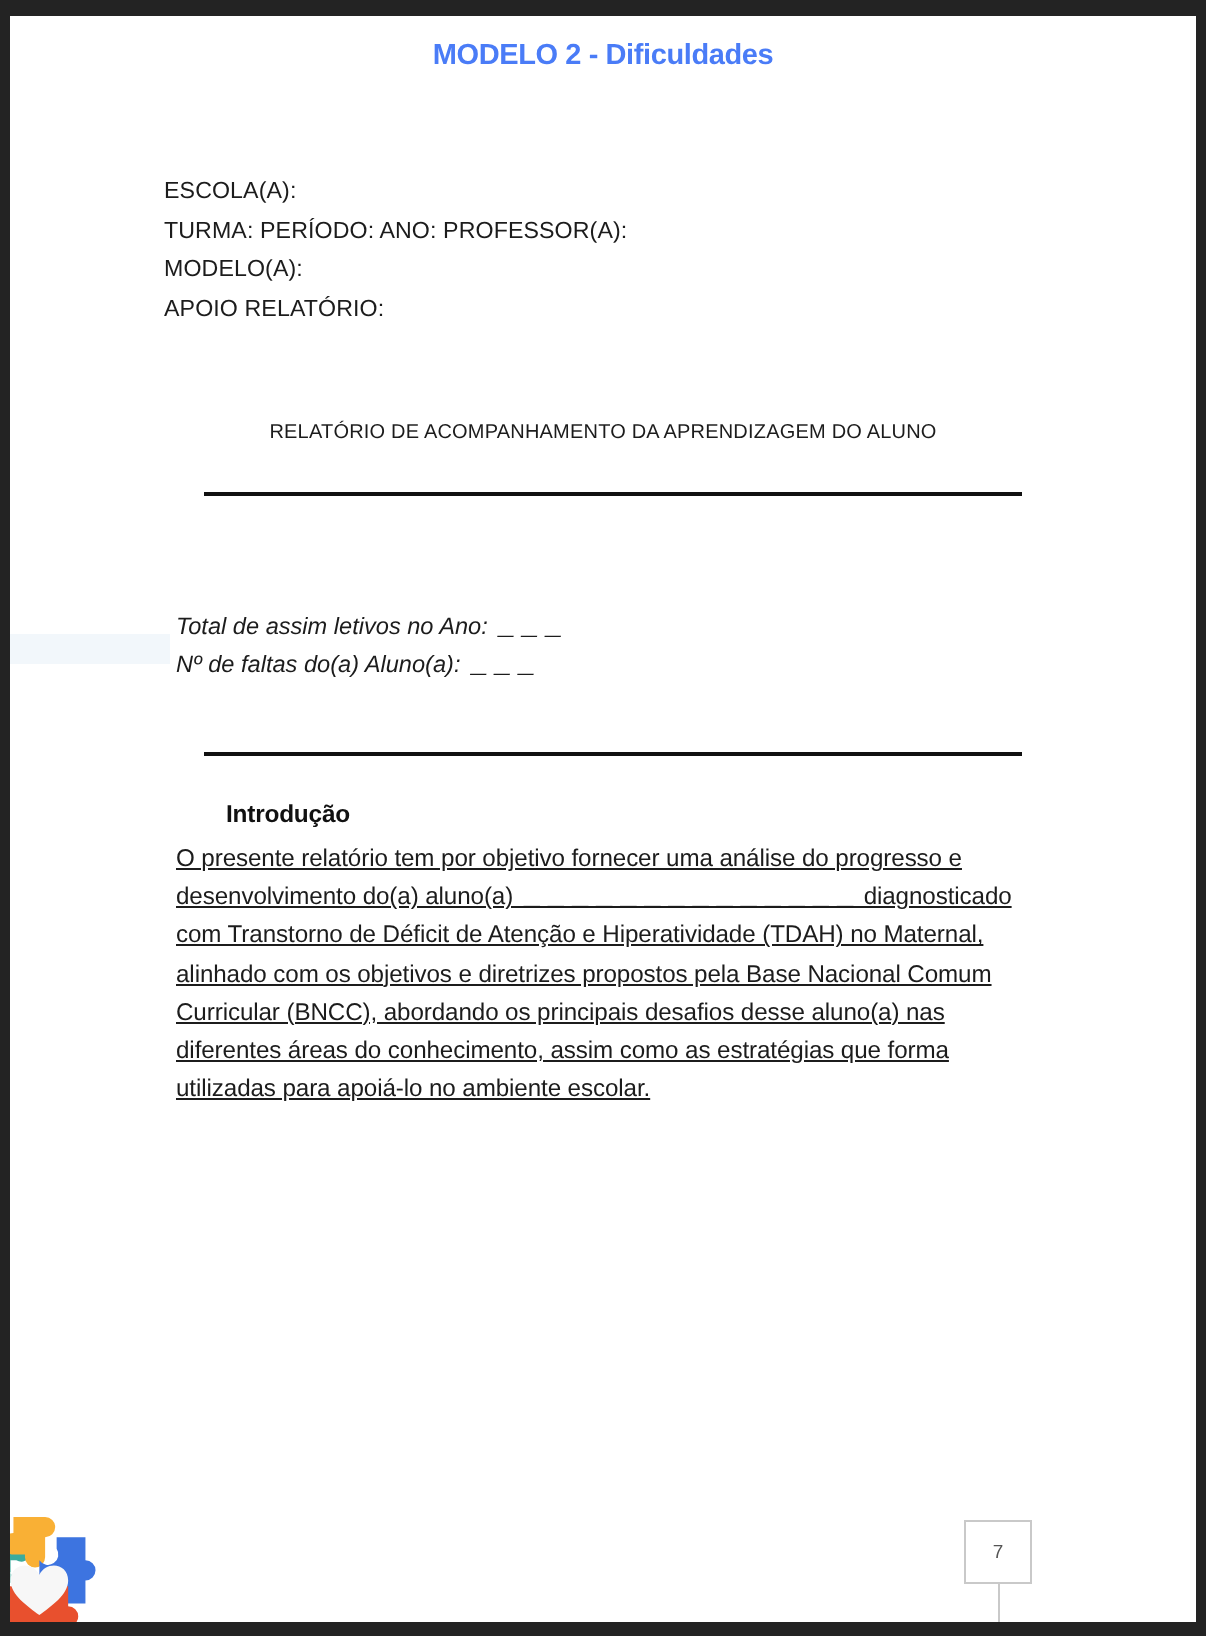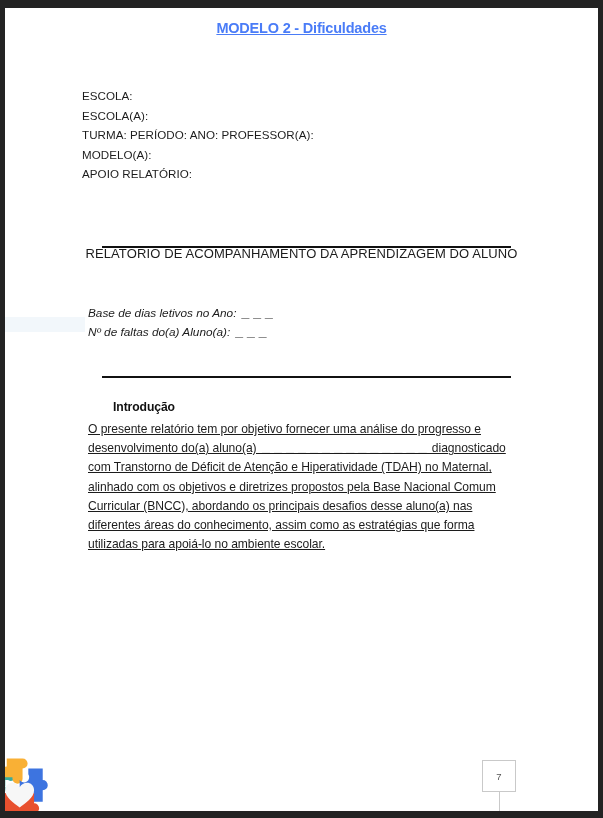--- a/index.html
+++ b/index.html
@@ -46,21 +46,20 @@
   .doc-title {
     position: absolute;
     left: 0;
     top: 12px;
     width: 593px;
     text-align: center;
     color: #4a7cf7;
     font-size: 14.5px;
     font-weight: bold;
     letter-spacing: -0.2px;
-    text-decoration: underline;
   }
 
   
   .id-block {
     position: absolute;
     left: 77px;
     top: 78px;
     width: 460px;
   }
   .id-line {
@@ -70,24 +69,23 @@
     letter-spacing: 0.05px;
     white-space: nowrap;
   }
 
   
   .section-heading {
     position: absolute;
     left: 0;
     width: 593px;
     text-align: center;
-    font-size: 13px;
+    font-size: 10px;
     color: #1c1c1c;
     letter-spacing: 0.1px;
-    margin-top: 35px;
   }
   .heading-acompanhamento { top: 203px; }
   .heading-observacao     { top: 260px; }
 
   
   .rule {
     position: absolute;
     left: 97px;
     width: 409px;
     height: 2px;
@@ -190,36 +188,35 @@
 </head>
 <body>
 
 <div id="viewport">
 
   <div id="page">
 
     <div class="doc-title">MODELO 2 - Dificuldades</div>
 
     <div class="id-block">
-      <div class="id-line">ESCOLA:</div>
       <div class="id-line">ESCOLA(A):</div>
       <div class="id-line">TURMA: PERÍODO: ANO: PROFESSOR(A):</div>
       <div class="id-line">MODELO(A):</div>
       <div class="id-line">APOIO RELATÓRIO:</div>
     </div>
 
     <div class="section-heading heading-acompanhamento">RELATÓRIO DE ACOMPANHAMENTO DA APRENDIZAGEM DO ALUNO</div>
 
     <div class="rule rule-1"></div>
 
 
     <div class="selection-band"></div>
 
     <div class="attendance">
-      <div class="attendance-line">Base de dias letivos no Ano: ＿＿＿</div>
+      <div class="attendance-line">Total de assim letivos no Ano: ＿＿＿</div>
       <div class="attendance-line">Nº de faltas do(a) Aluno(a): ＿＿＿</div>
     </div>
 
     <div class="rule rule-2"></div>
 
     <div class="intro-heading">Introdução</div>
 
     <div class="intro-body">O presente relatório tem por objetivo fornecer uma análise do progresso e desenvolvimento do(a) aluno(a) ＿＿＿＿＿＿＿＿＿＿＿＿＿＿ diagnosticado com Transtorno de Déficit de Atenção e Hiperatividade (TDAH) no Maternal, alinhado com os objetivos e diretrizes propostos pela Base Nacional Comum Curricular (BNCC), abordando os principais desafios desse aluno(a) nas diferentes áreas do conhecimento, assim como as estratégias que forma utilizadas para apoiá-lo no ambiente escolar.</div>
 
     <div class="page-marker">

